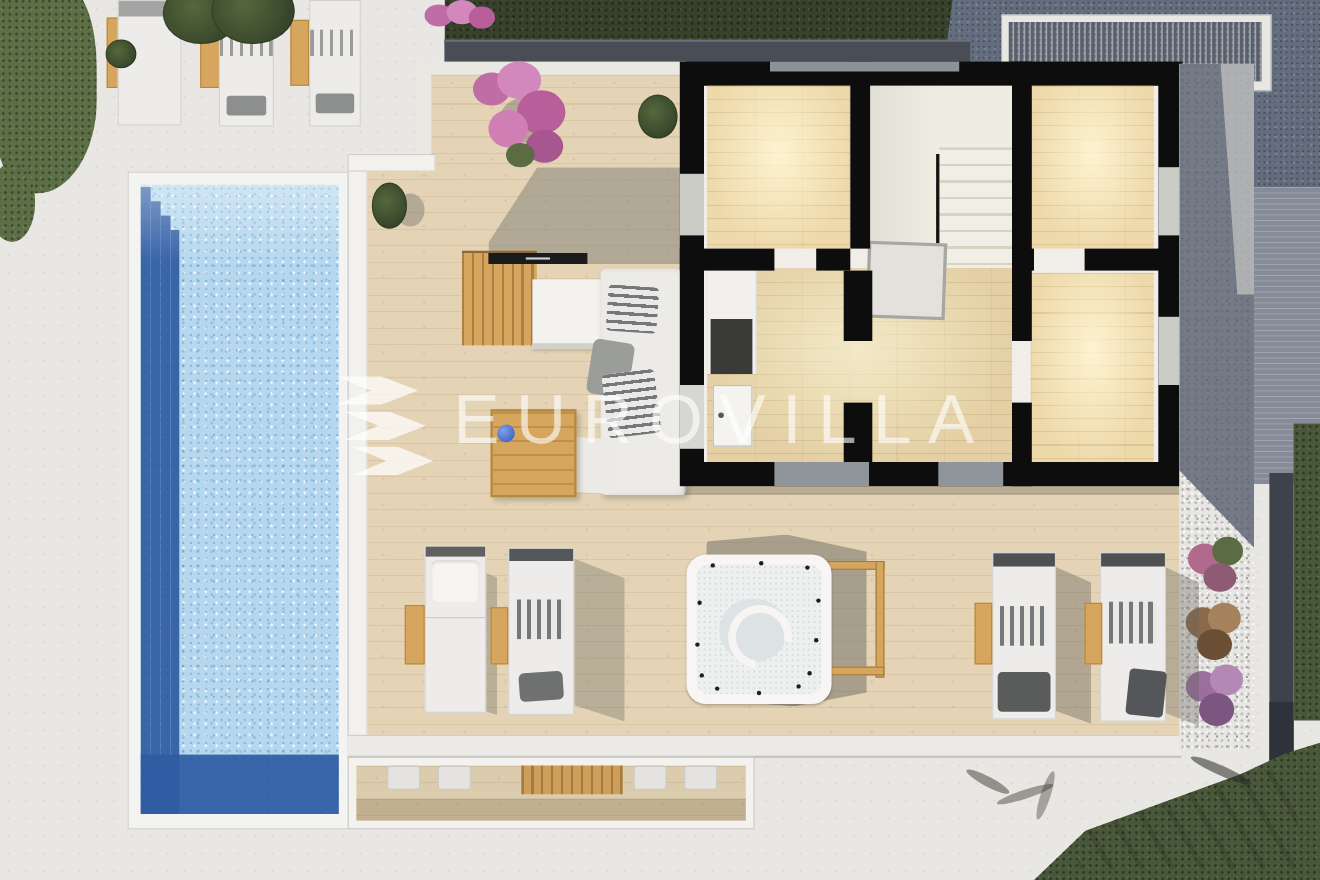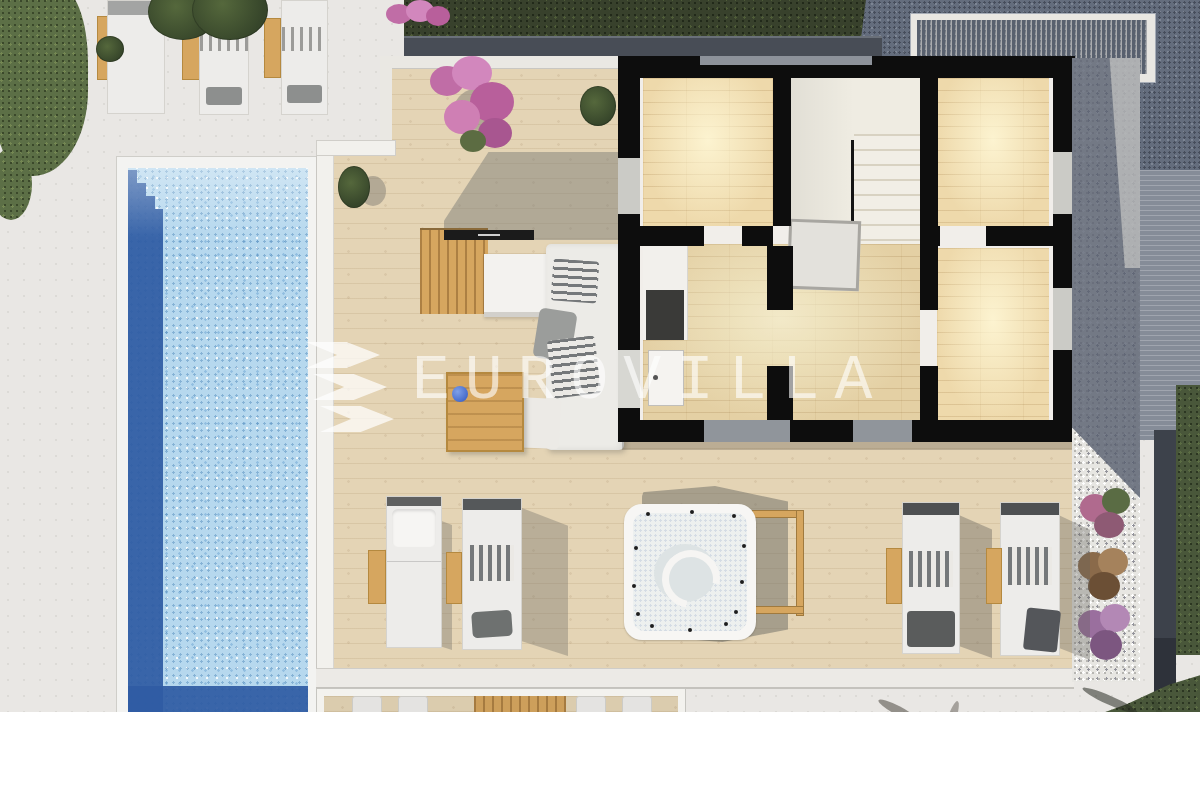--- a/index.html
+++ b/index.html
@@ -1,20 +1,20 @@
 <!DOCTYPE html>
 <html style="--concrete: #e9e7e4; --deck-wood: #e4d4b5; --interior-wood: #eed9ab; --pool-light: #b6d8ee; --pool-dark: #2f5ba4; --wall-black: #0d0d0d; --grass-dark: #38412c; --grass-mid: #49573a; --grass-light: #5c6f46; --paving: #646d7d; --gravel-white: #e7e6e2; --furniture-wood: #d6a65f; --watermark-white: rgba(255,255,255,0.62);"><head>
 <meta charset="utf-8">
 <style>
   html,body{margin:0;padding:0}
-  .scene{position:relative;width:1200px;height:712px;overflow:hidden;
+  .scene{position:relative;width:1200px;height:800px;overflow:hidden;
     background-color:var(--concrete,#e9e7e4);
     background-image:radial-gradient(circle,rgba(200,198,193,.4) 1px,transparent 1.3px);
     background-size:16px 16px;
-    font-family:Liberation Mono, monospace}
+    font-family:Liberation Sans, sans-serif}
   .a{position:absolute}
   .grass{background-color:var(--grass-dark,#38412c);background-image:radial-gradient(circle,rgba(15,22,10,.55) 1px,transparent 1.4px),radial-gradient(circle,rgba(105,125,70,.45) 1px,transparent 1.4px);background-size:6px 6px,9px 9px;background-position:0 0,3px 4px}
   .grass-mid{background-color:var(--grass-mid,#49573a);background-image:radial-gradient(circle,rgba(15,22,10,.5) 1px,transparent 1.4px),radial-gradient(circle,rgba(115,135,80,.45) 1px,transparent 1.4px);background-size:6px 6px,9px 9px}
   .grass-light{background-color:var(--grass-light,#5c6f46);background-image:radial-gradient(circle,rgba(25,35,15,.5) 1px,transparent 1.4px),radial-gradient(circle,rgba(140,160,95,.5) 1px,transparent 1.4px);background-size:6px 6px,9px 9px}
   .paving{background-color:var(--paving,#646d7d);background-image:radial-gradient(circle,rgba(25,30,40,.4) 1px,transparent 1.3px),radial-gradient(circle,rgba(170,178,192,.35) 1px,transparent 1.3px);background-size:5px 5px,8px 8px}
   .paving-dark{background-color:#58606e;background-image:radial-gradient(circle,rgba(20,24,32,.45) 1px,transparent 1.3px),radial-gradient(circle,rgba(150,158,172,.3) 1px,transparent 1.3px);background-size:5px 5px,8px 8px}
   .gravel{background-color:var(--gravel-white,#e7e6e2);background-image:radial-gradient(circle,#b7b6b2 1px,transparent 1.3px),radial-gradient(circle,#92929a 1px,transparent 1.2px),radial-gradient(circle,#ffffff 1px,transparent 1.3px);background-size:6px 6px,9px 9px,7px 7px;background-position:0 0,3px 4px,1px 2px}
   .pool{background-color:var(--pool-light,#b6d8ee);background-image:radial-gradient(circle,rgba(60,120,175,.4) 1px,transparent 1.4px),radial-gradient(circle,rgba(255,255,255,.85) 1px,transparent 1.3px),radial-gradient(circle,rgba(110,165,210,.5) 1px,transparent 1.5px);background-size:7px 7px,10px 10px,13px 13px;background-position:0 0,4px 5px,6px 2px}
   .pool-dark{background:var(--pool-dark,#2f5ba4);opacity:.93}
   .wood-deck{background-color:var(--deck-wood,#e4d4b5);background-image:repeating-linear-gradient(180deg,rgba(145,115,70,.14) 0 1px,transparent 1px 15px),radial-gradient(circle,rgba(120,90,45,.10) 1px,transparent 1.6px);background-size:auto,37px 23px}

